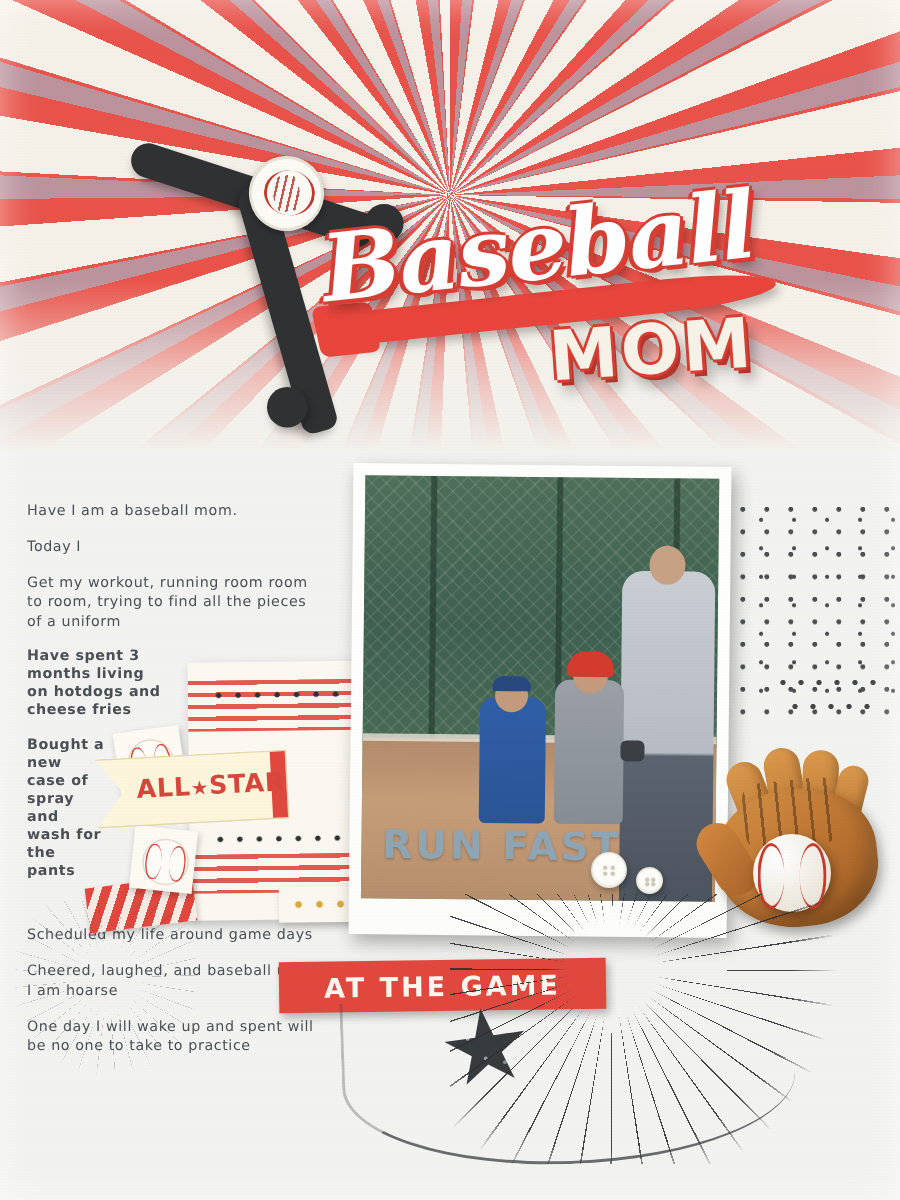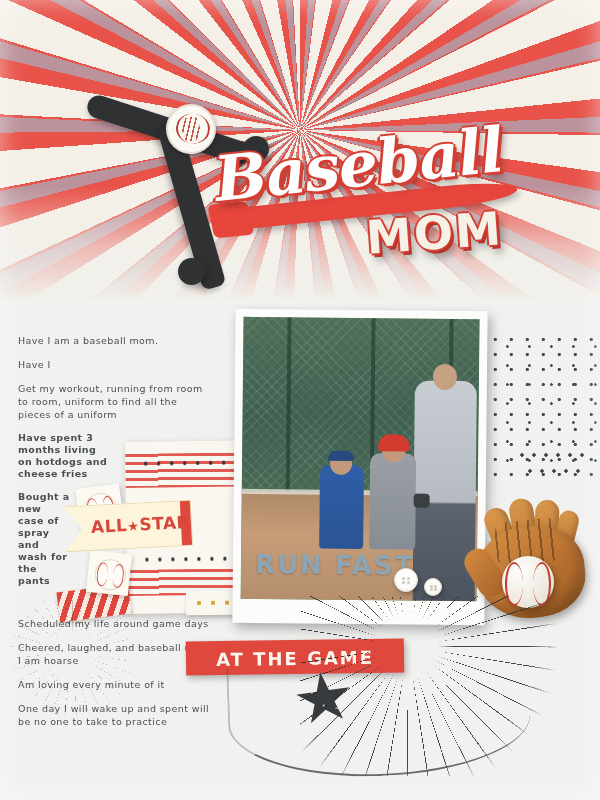--- a/index.html
+++ b/index.html
@@ -403,27 +403,26 @@
   </div>
 
   <div id="title-wrap">
     <div id="swoosh"></div>
     <span class="script">Baseball</span>
     <div id="mom">MOM</div>
   </div>
 
   <div id="journal">
     <p>Have I am a baseball mom.</p>
-    <p>Have I</p>
-    <p>Get my workout, running from room to room, uniform to find all the pieces of a uniform</p>
+    <p>Today I</p>
+    <p>Get my workout, running room room to room, trying to find all the pieces of a uniform</p>
     <p class="tight" style="width:92px;">Have spent 3 months living on hotdogs and cheese fries</p>
     <p class="tight" style="width:52px;margin-bottom:30px;">Bought a new case of spray and wash for the pants</p>
     <p>Scheduled my life around game days</p>
     <p>Cheered, laughed, and baseball until I am hoarse</p>
-    <p>Am loving every minute of it</p>
     <p>One day I will wake up and spent will be no one to take to practice</p>
   </div>
 
   <div id="stripes">
     <div class="redlines"></div>
     <div class="dots"></div>
     <div class="dots2"></div>
     <div class="redlines2"></div>
   </div>
   <div id="yellow-dots"></div>

